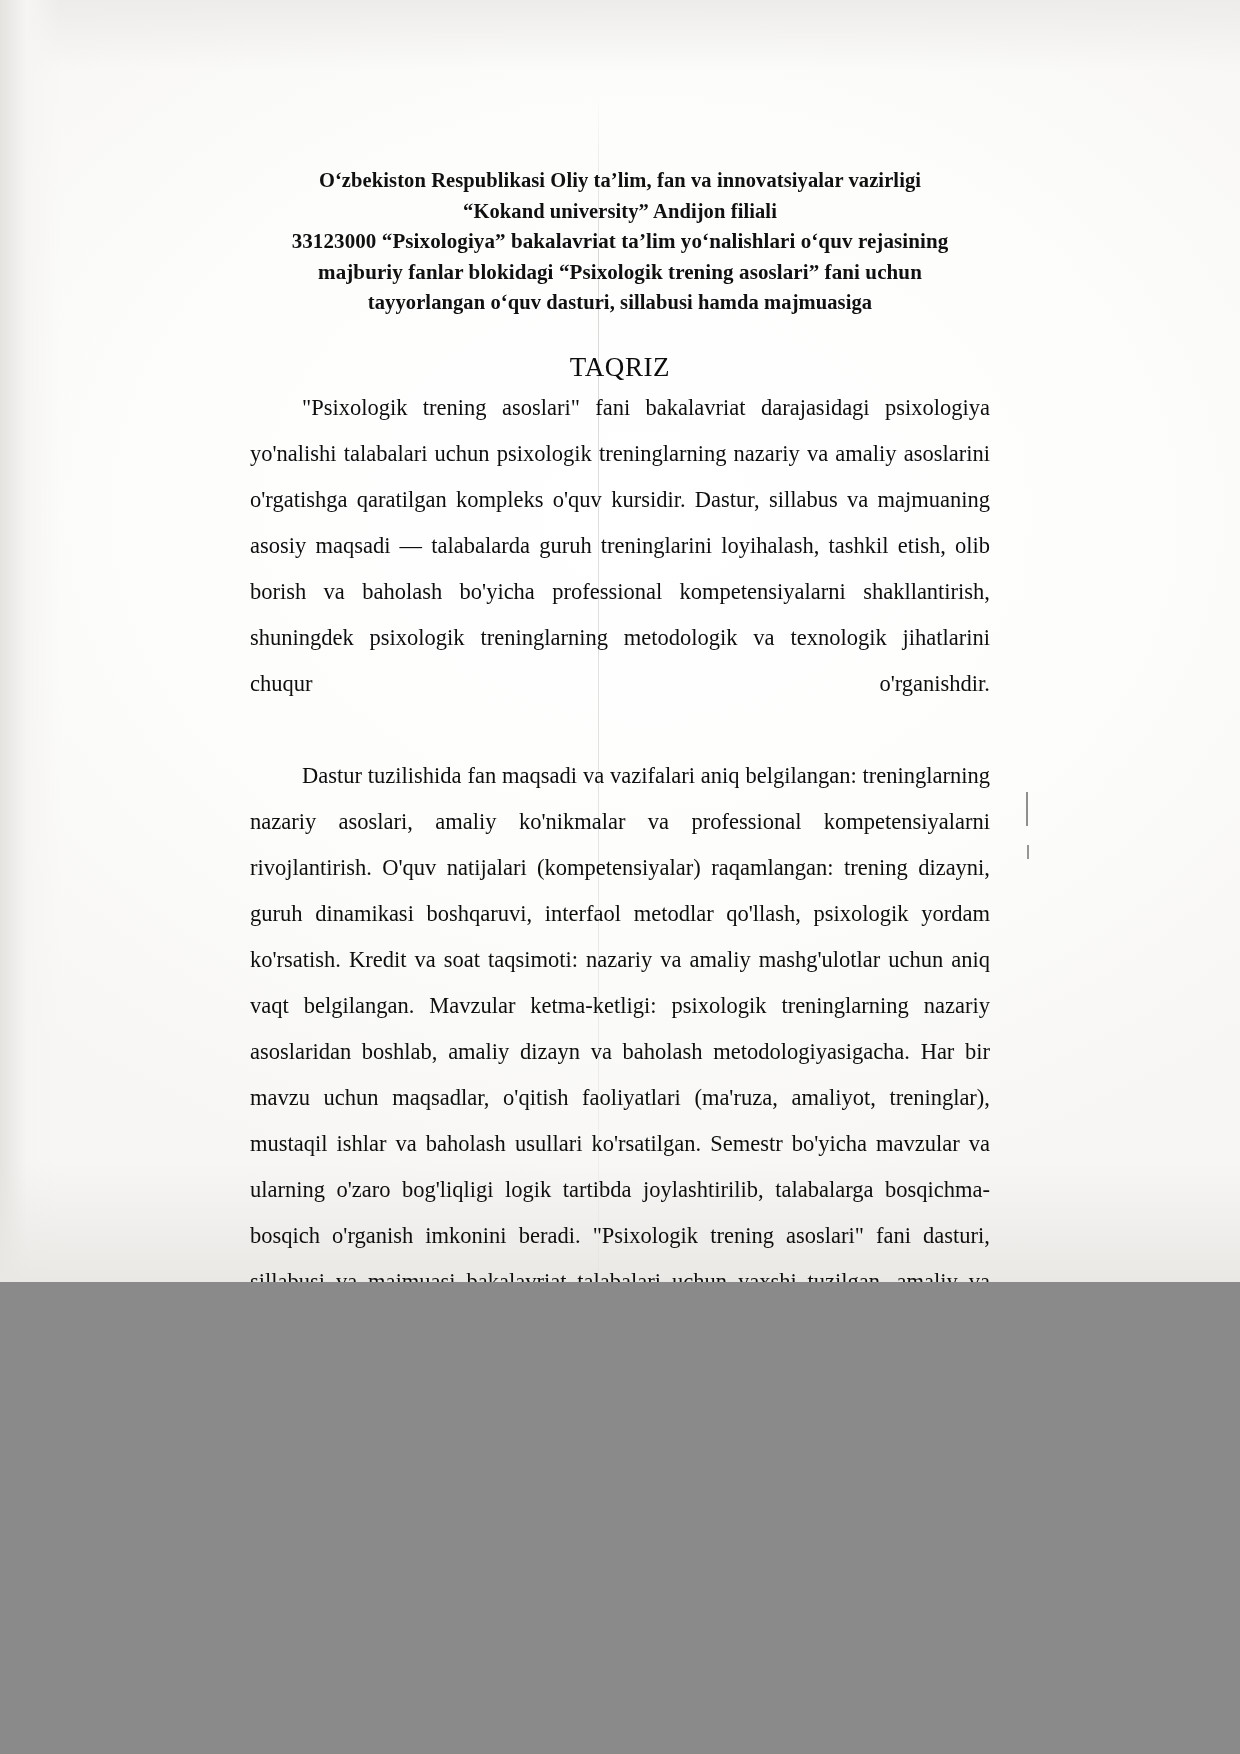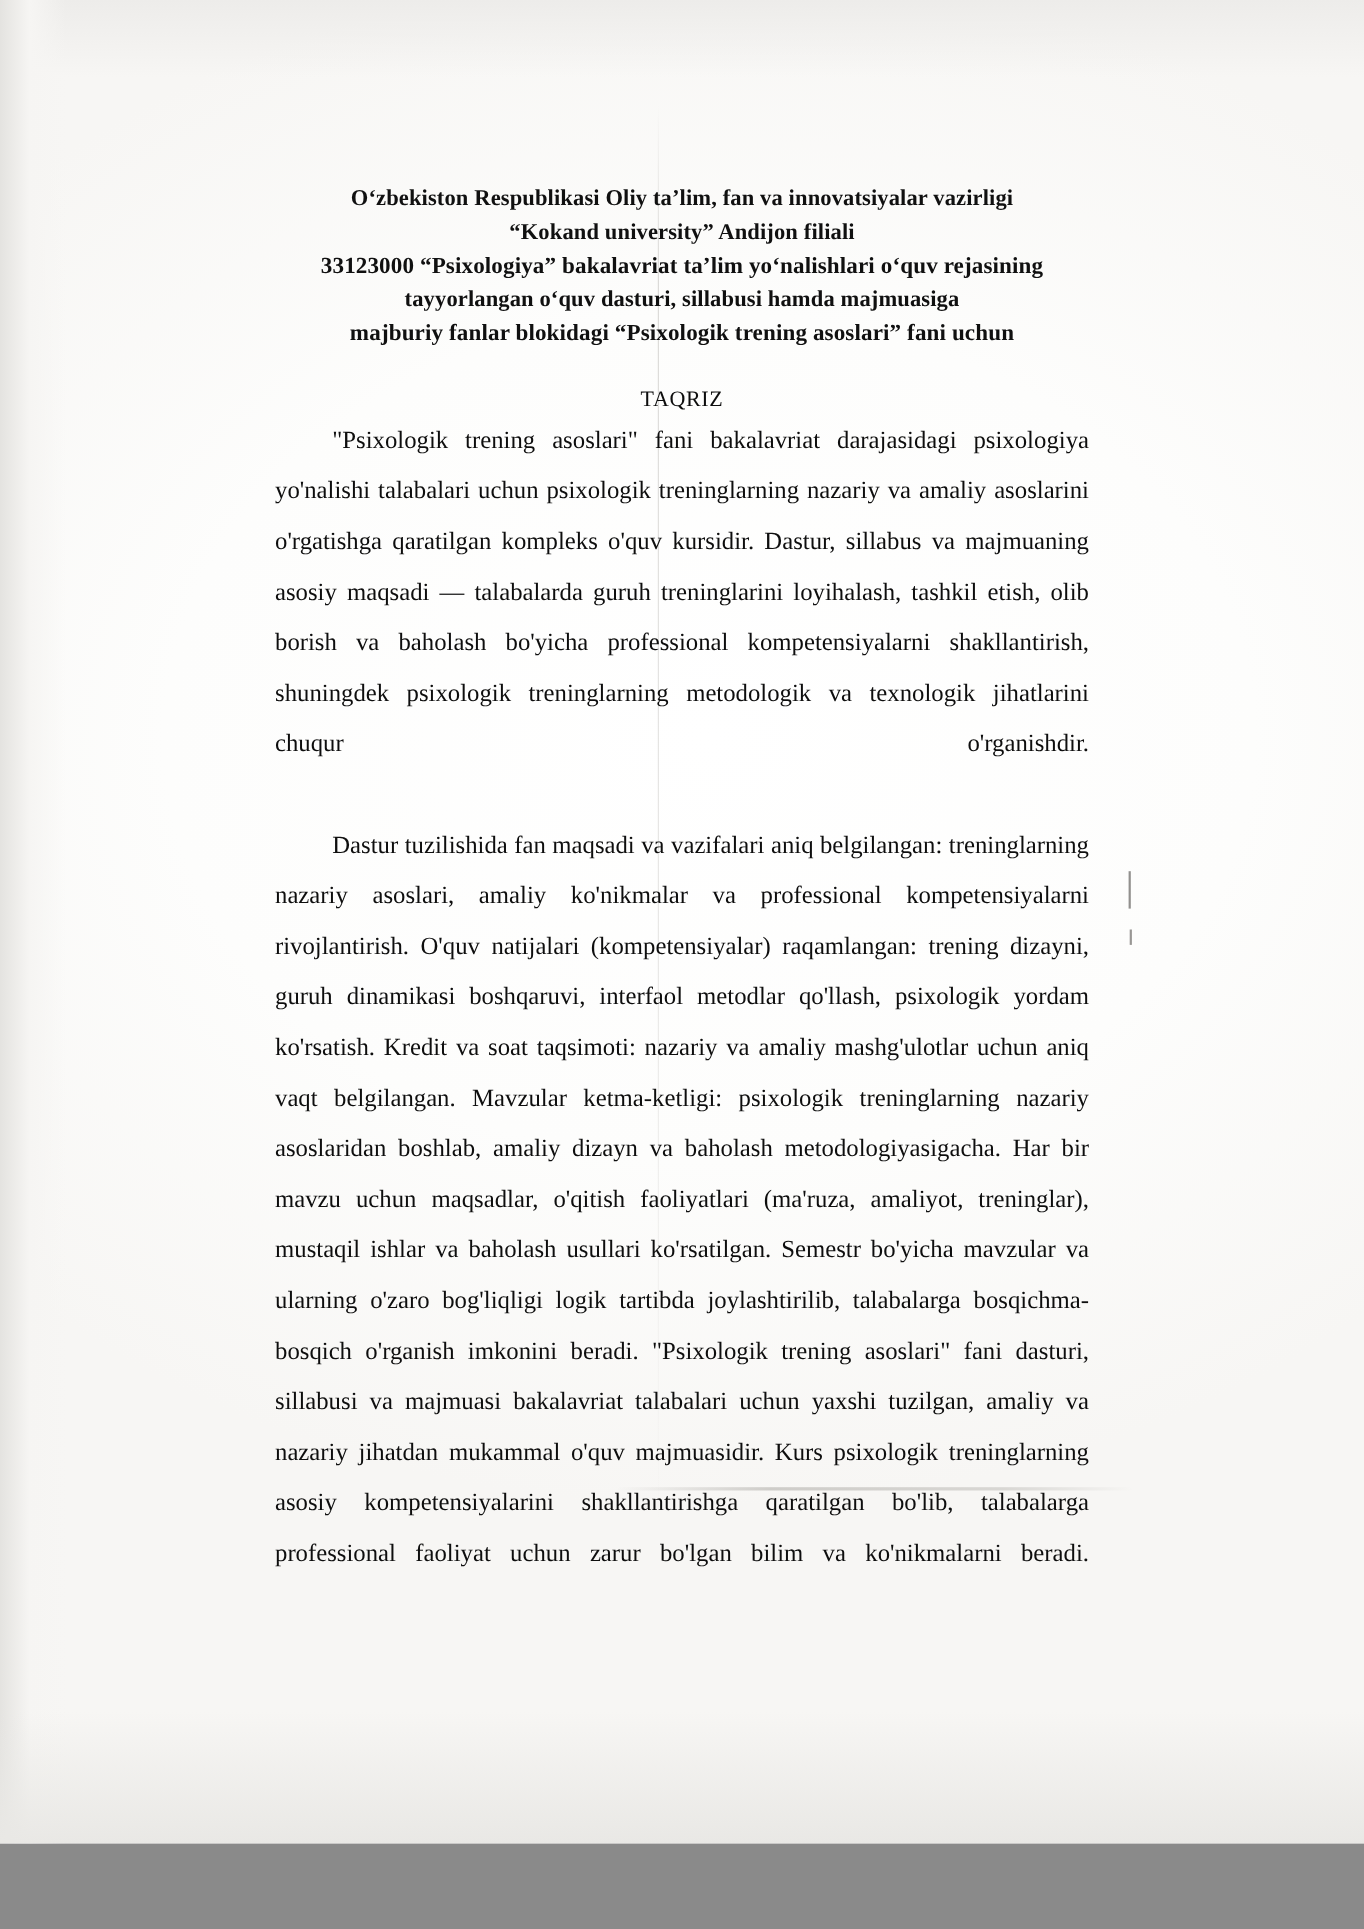--- a/index.html
+++ b/index.html
@@ -3,21 +3,21 @@
 <meta charset="utf-8">
 <style>
   html, body {
     margin: 0;
     padding: 0;
     background: #8a8a8a;
   }
   .page {
     position: relative;
     width: 1240px;
-    height: 1676px;
+    height: 1282px;
     margin: 0 auto;
     background: #ffffff;
     overflow: hidden;
     
     background-image:
       radial-gradient(ellipse 900px 700px at 52% 40%, #ffffff 0%, #fdfdfc 55%, #f7f6f4 100%);
   }
   
   .scan-edge-left {
     position: absolute; left: 0; top: 0; width: 60px; height: 1754px;
@@ -89,21 +89,21 @@
   .header-block .hl.l1 { font-size: 20.5px; }
   .header-block .hl.l2 { font-size: 20.5px; }
   .header-block .hl.l3 { font-size: 21px; }
   .header-block .hl.l4 { font-size: 21px; }
   .header-block .hl.l5 { font-size: 21px; }
   .header-block .hl.l6 { font-size: 20.5px; }
 
   .doc-title {
     font-family: "Liberation Serif", "DejaVu Serif", serif;
     font-weight: normal;
-    font-size: 20px;
+    font-size: 27px;
     text-align: center;
     color: #0d0d0d;
     margin: 34px 0 0 0;
     letter-spacing: 0.6px;
   }
 
   .body-text {
     font-family: "Liberation Serif", "DejaVu Serif", serif;
     font-size: 22.5px;
     line-height: 46px;
@@ -141,22 +141,22 @@
   <div class="margin-mark-1"></div>
   <div class="margin-mark-2"></div>
   <div class="smudge-bottom"></div>
 
   <div class="content">
 
     <div class="header-block">
       <span class="hl l1">O‘zbekiston Respublikasi Oliy ta’lim, fan va innovatsiyalar vazirligi</span>
       <span class="hl l2">“Kokand university” Andijon filiali</span>
       <span class="hl l4">33123000 “Psixologiya” bakalavriat ta’lim yo‘nalishlari o‘quv rejasining</span>
+      <span class="hl l5">majburiy fanlar blokidagi “Psixologik trening asoslari” fani uchun</span>
       <span class="hl l6">tayyorlangan o‘quv dasturi, sillabusi hamda majmuasiga</span>
-      <span class="hl l5">majburiy fanlar blokidagi “Psixologik trening asoslari” fani uchun</span>
     </div>
 
     <h1 class="doc-title">TAQRIZ</h1>
 
     <p class="body-text p-first">"Psixologik trening asoslari" fani bakalavriat darajasidagi psixologiya yo'nalishi talabalari uchun psixologik treninglarning nazariy va amaliy asoslarini o'rgatishga qaratilgan kompleks o'quv kursidir. Dastur, sillabus va majmuaning asosiy maqsadi — talabalarda guruh treninglarini loyihalash, tashkil etish, olib borish va baholash bo'yicha professional kompetensiyalarni shakllantirish, shuningdek psixologik treninglarning metodologik va texnologik jihatlarini chuqur o'rganishdir.</p>
 
     <p class="body-text p-next">Dastur tuzilishida fan maqsadi va vazifalari aniq belgilangan: treninglarning nazariy asoslari, amaliy ko'nikmalar va professional kompetensiyalarni rivojlantirish. O'quv natijalari (kompetensiyalar) raqamlangan: trening dizayni, guruh dinamikasi boshqaruvi, interfaol metodlar qo'llash, psixologik yordam ko'rsatish. Kredit va soat taqsimoti: nazariy va amaliy mashg'ulotlar uchun aniq vaqt belgilangan. Mavzular ketma-ketligi: psixologik treninglarning nazariy asoslaridan boshlab, amaliy dizayn va baholash metodologiyasigacha. Har bir mavzu uchun maqsadlar, o'qitish faoliyatlari (ma'ruza, amaliyot, treninglar), mustaqil ishlar va baholash usullari ko'rsatilgan. Semestr bo'yicha mavzular va ularning o'zaro bog'liqligi logik tartibda joylashtirilib, talabalarga bosqichma-bosqich o'rganish imkonini beradi. "Psixologik trening asoslari" fani dasturi, sillabusi va majmuasi bakalavriat talabalari uchun yaxshi tuzilgan, amaliy va nazariy jihatdan mukammal o'quv majmuasidir. Kurs psixologik treninglarning asosiy kompetensiyalarini shakllantirishga qaratilgan bo'lib, talabalarga professional faoliyat uchun zarur bo'lgan bilim va ko'nikmalarni beradi.</p>
 
   </div>
 </div>

